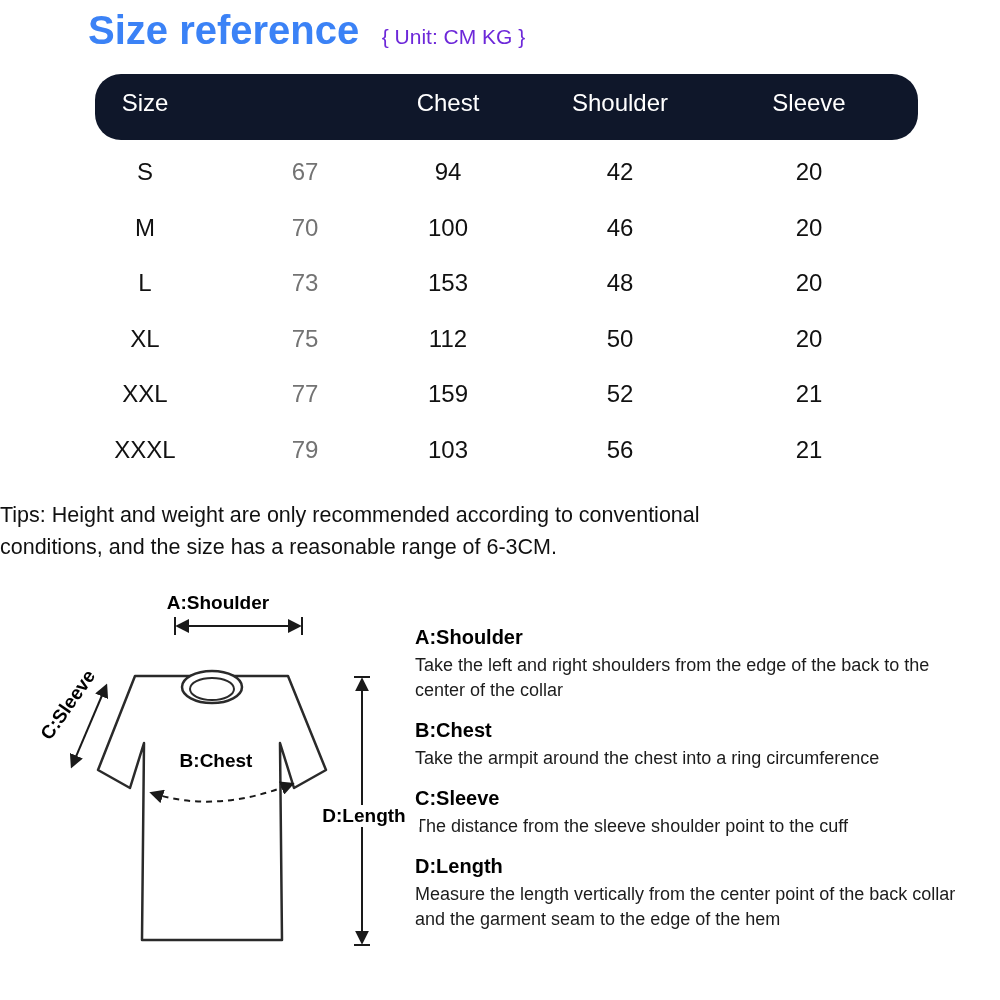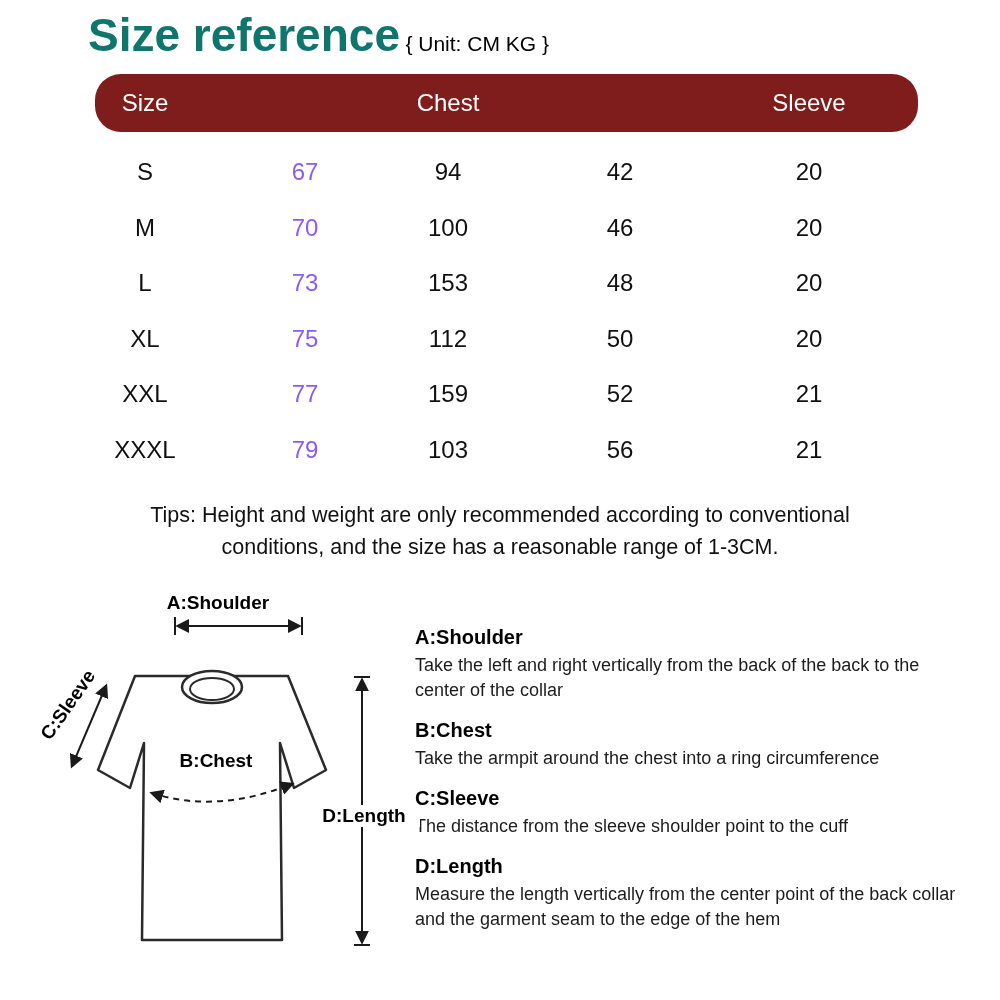--- a/index.html
+++ b/index.html
@@ -2,35 +2,35 @@
 <html><head>
 <meta charset="utf-8">
 <style>
   html,body{margin:0;padding:0;background:#ffffff;}
   .page{
     position:relative;width:1000px;height:1000px;background:#ffffff;
     font-family:"Liberation Sans", sans-serif;color:#111;overflow:hidden;
   }
   
   .title-wrap{position:absolute;left:88px;top:8px;white-space:nowrap;}
-  .title{font-size:46px;font-weight:700;color:#0f766e;}
-  .unit{font-size:21px;font-weight:400;color:#000000;margin-left:1px;}
+  .title{font-size:40px;font-weight:700;color:#3b82f6;}
+  .unit{font-size:21px;font-weight:400;color:#6d28d9;margin-left:18px;}
   
   .thead{
-    position:absolute;left:95px;top:74px;width:823px;height:58px;
-    background:#7f1d1d;border-radius:26px;color:#fff;
+    position:absolute;left:95px;top:74px;width:823px;height:66px;
+    background:#0f172a;border-radius:26px;color:#fff;
   }
   .cell{position:absolute;transform:translateX(-50%);white-space:nowrap;text-align:center;}
   .c0{left:50px}.c1{left:210px}.c2{left:353px}.c3{left:525px}.c4{left:714px}
   .thead .cell{line-height:58px;font-size:24px;font-weight:400;}
   .trow{position:absolute;left:95px;width:823px;height:28px;font-size:24px;color:#111;}
   .trow .cell{line-height:28px;}
-  .trow .c1{color:#8b5cf6;}
+  .trow .c1{color:#737373;}
   
-  .tips{position:absolute;left:0;top:499px;width:1000px;text-align:center;
+  .tips{position:absolute;left:0;top:499px;width:1000px;text-align:left;
         font-size:21.5px;line-height:32px;color:#111;}
   
   .diagram{position:absolute;left:20px;top:588px;width:420px;height:400px;}
   .diagram svg{position:absolute;left:0;top:0;}
   .dlabel{position:absolute;font-weight:700;font-size:19px;color:#000;white-space:nowrap;}
   #lbl-shoulder{left:136px;top:4px;width:124px;text-align:center;}
   #lbl-sleeve{left:8px;top:106px;transform:rotate(-55deg);}
   #lbl-chest{left:146px;top:162px;width:100px;text-align:center;}
   #lbl-length{left:288px;top:217px;width:112px;text-align:center;background:#fff;z-index:2;}
   
@@ -45,20 +45,21 @@
 <div class="page">
 
   <div class="title-wrap">
     <span class="title">Size reference</span>
     <span class="unit">{ Unit: CM KG }</span>
   </div>
 
   <div class="thead">
     <span class="cell c0">Size</span>
     <span class="cell c2">Chest</span>
+    <span class="cell c3">Shoulder</span>
     <span class="cell c4">Sleeve</span>
   </div>
 
   <div class="trow" style="top:158px">
     <span class="cell c0">S</span>
     <span class="cell c1">67</span>
     <span class="cell c2">94</span>
     <span class="cell c3">42</span>
     <span class="cell c4">20</span>
   </div>
@@ -93,21 +94,21 @@
   <div class="trow" style="top:436px">
     <span class="cell c0">XXXL</span>
     <span class="cell c1">79</span>
     <span class="cell c2">103</span>
     <span class="cell c3">56</span>
     <span class="cell c4">21</span>
   </div>
 
   <div class="tips">
     <div>Tips: Height and weight are only recommended according to conventional</div>
-    <div>conditions, and the size has a reasonable range of 1-3CM.</div>
+    <div>conditions, and the size has a reasonable range of 6-3CM.</div>
   </div>
 
   <div class="diagram">
     <svg width="420" height="400" viewBox="0 0 420 400">
       <defs>
         <marker id="ah" viewBox="0 0 10 10" refX="8" refY="5" markerWidth="7" markerHeight="7" orient="auto-start-reverse">
           <path d="M0,0 L10,5 L0,10 z" fill="#1a1a1a"></path>
         </marker>
       </defs>
 
@@ -133,21 +134,21 @@
     </svg>
     <div class="dlabel" id="lbl-shoulder">A:Shoulder</div>
     <div class="dlabel" id="lbl-sleeve">C:Sleeve</div>
     <div class="dlabel" id="lbl-chest">B:Chest</div>
     <div class="dlabel" id="lbl-length">D:Length</div>
   </div>
 
   <div class="defs">
     <div class="defblock">
       <div class="term">A:Shoulder</div>
-      <div class="desc">Take the left and right vertically from the back of the back to the center of the collar</div>
+      <div class="desc">Take the left and right shoulders from the edge of the back to the center of the collar</div>
     </div>
     <div class="defblock">
       <div class="term">B:Chest</div>
       <div class="desc">Take the armpit around the chest into a ring circumference</div>
     </div>
     <div class="defblock">
       <div class="term">C:Sleeve</div>
       <div class="desc">The distance from the sleeve shoulder point to the cuff</div>
     </div>
     <div class="defblock">

